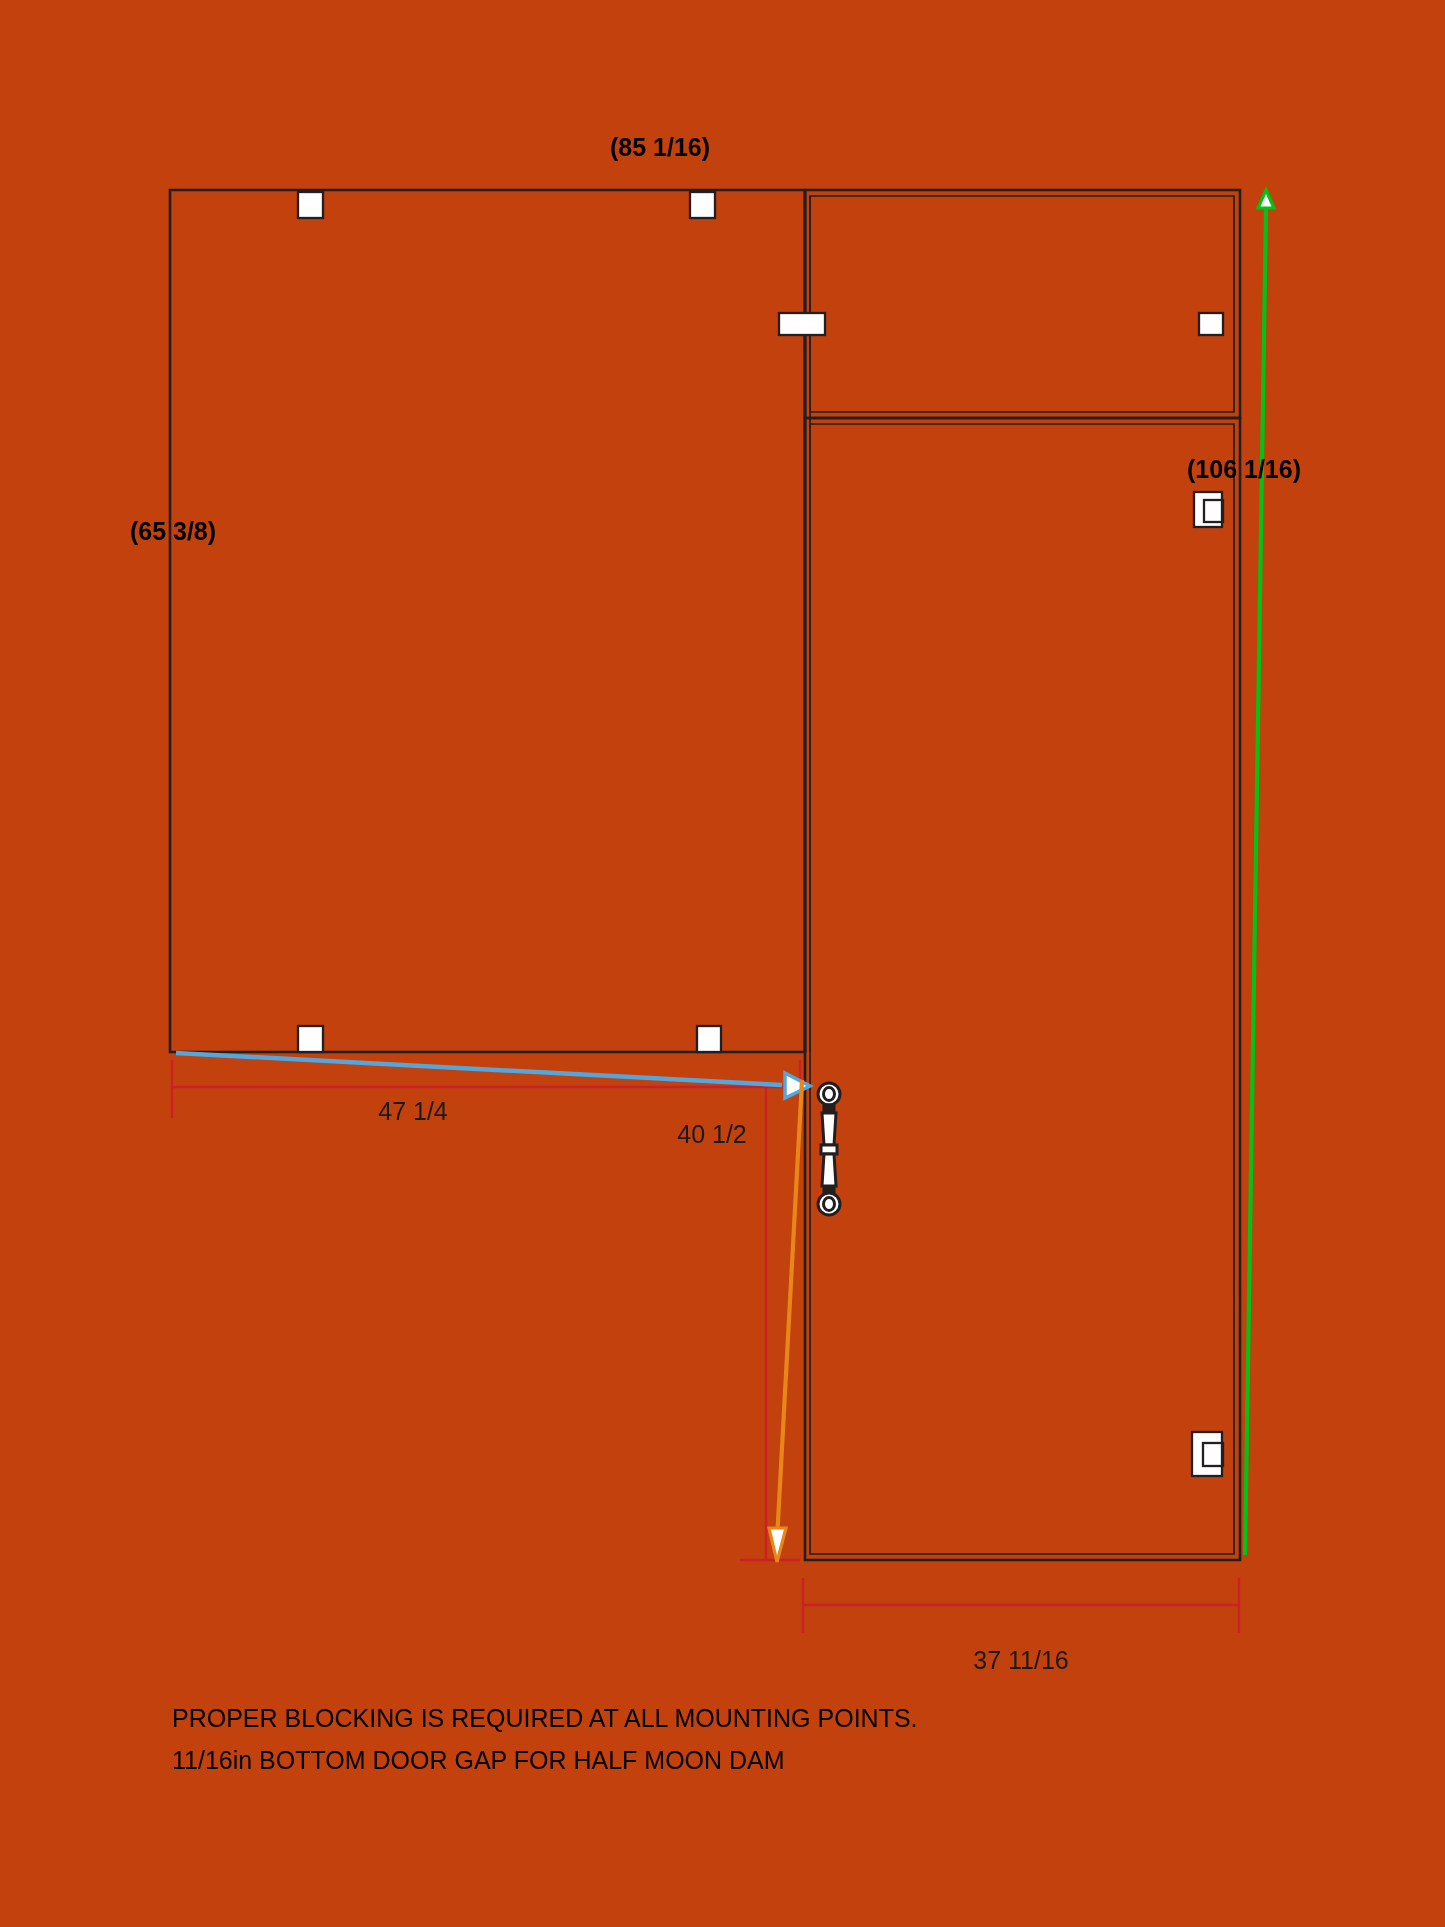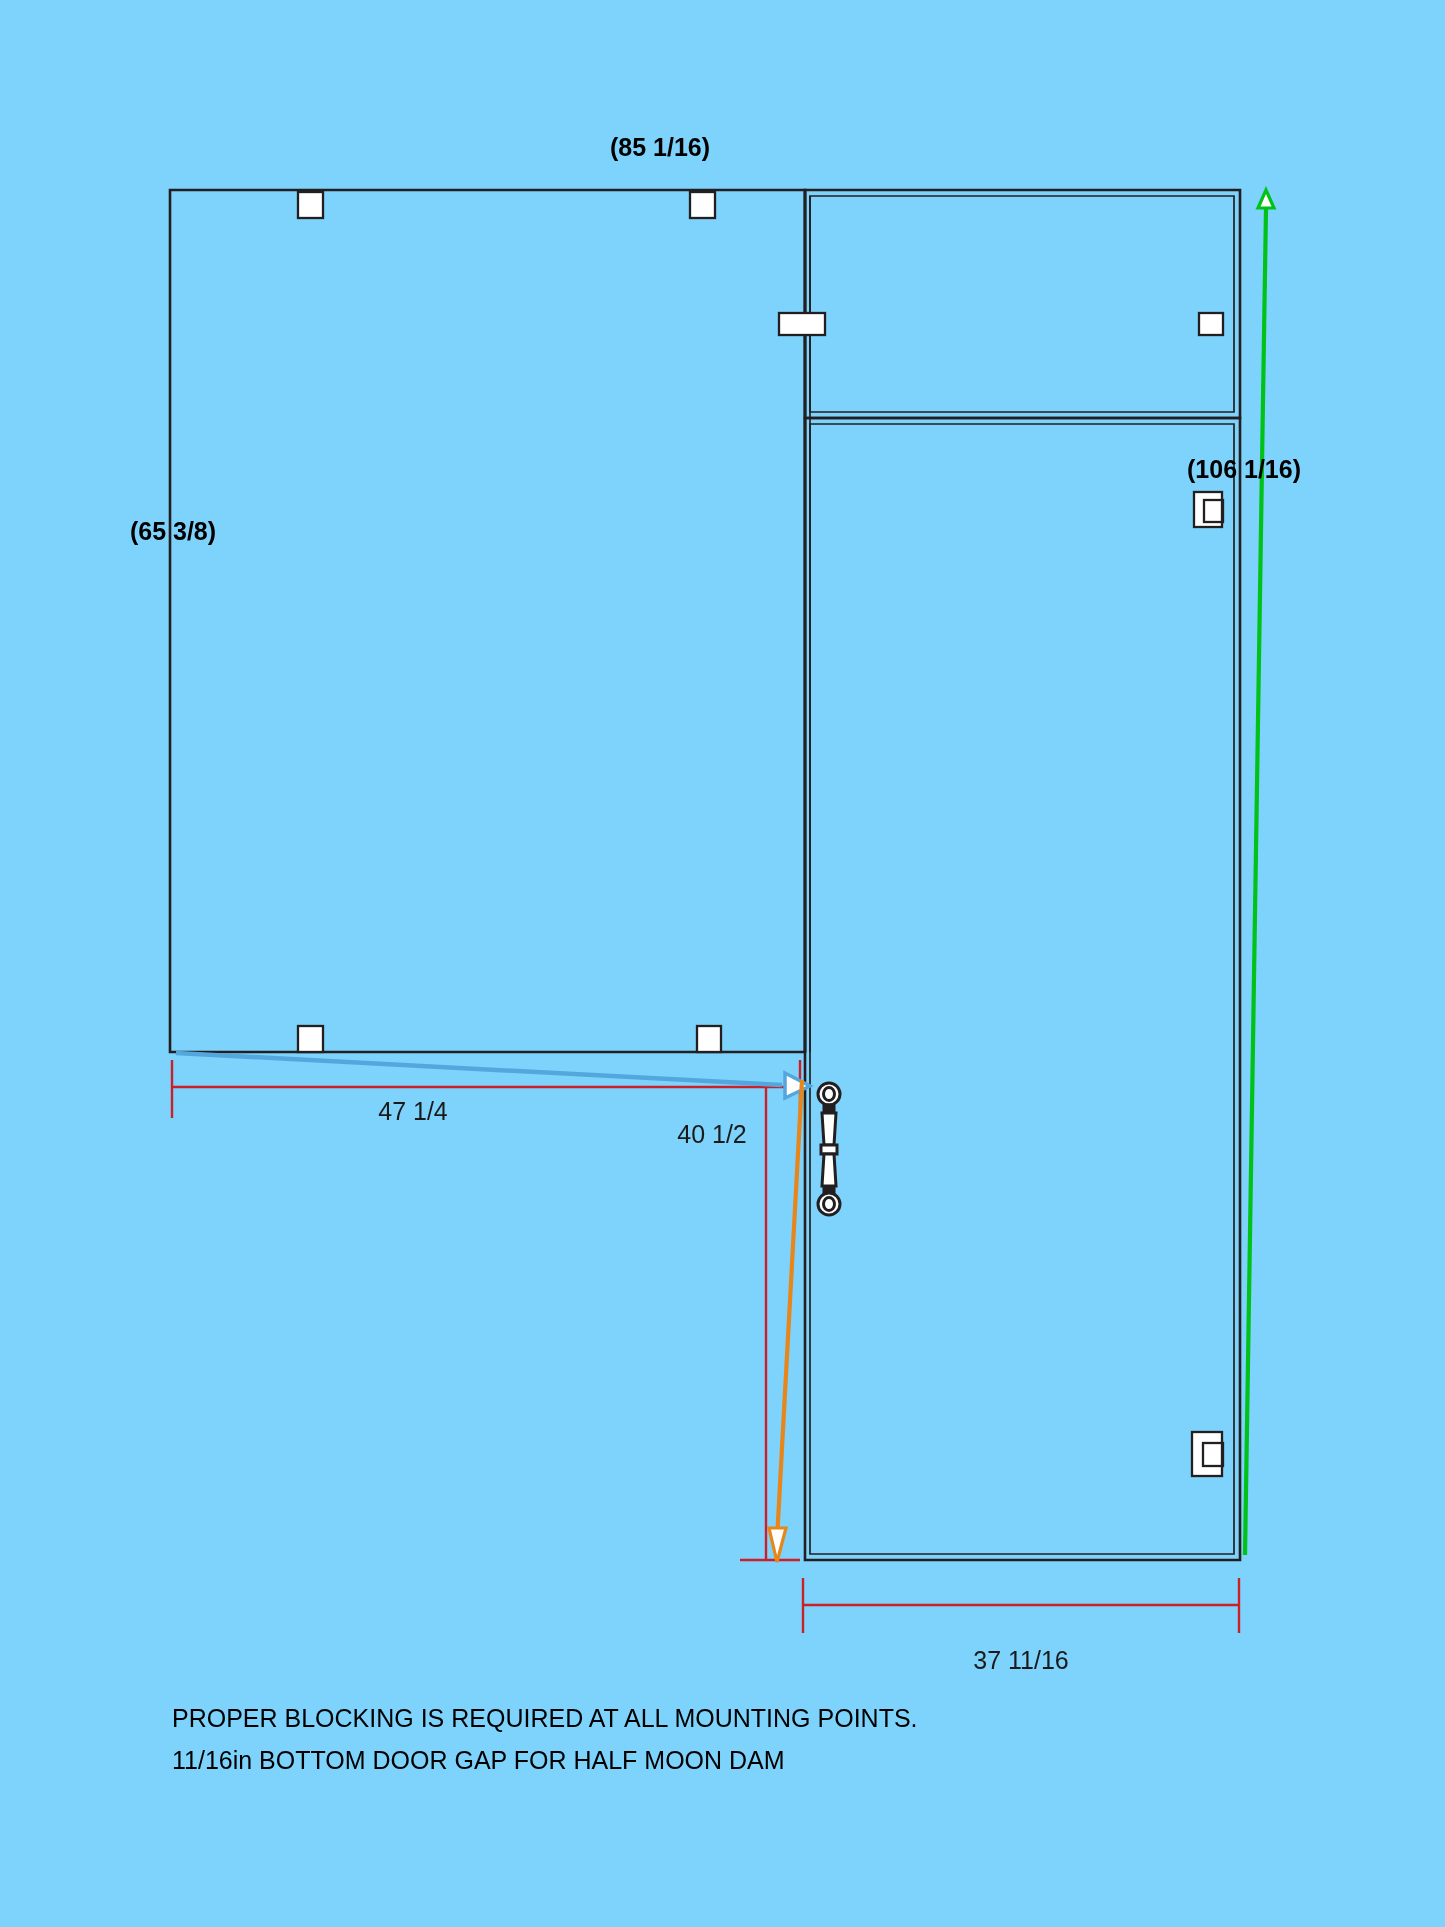--- a/index.html
+++ b/index.html
@@ -10,21 +10,21 @@
   body {
     width: 1445px;
     height: 1927px;
     font-family: "Liberation Sans", sans-serif;
     overflow: hidden;
   }
   #drawing-root {
     position: relative;
     width: 1445px;
     height: 1927px;
-    background: #7dd3fc;
+    background: #c2410c;
   }
   svg#cad-canvas {
     display: block;
     width: 1445px;
     height: 1927px;
   }
   .dim-text {
     font-family: "Liberation Sans", sans-serif;
     font-weight: bold;
     font-size: 25px;

